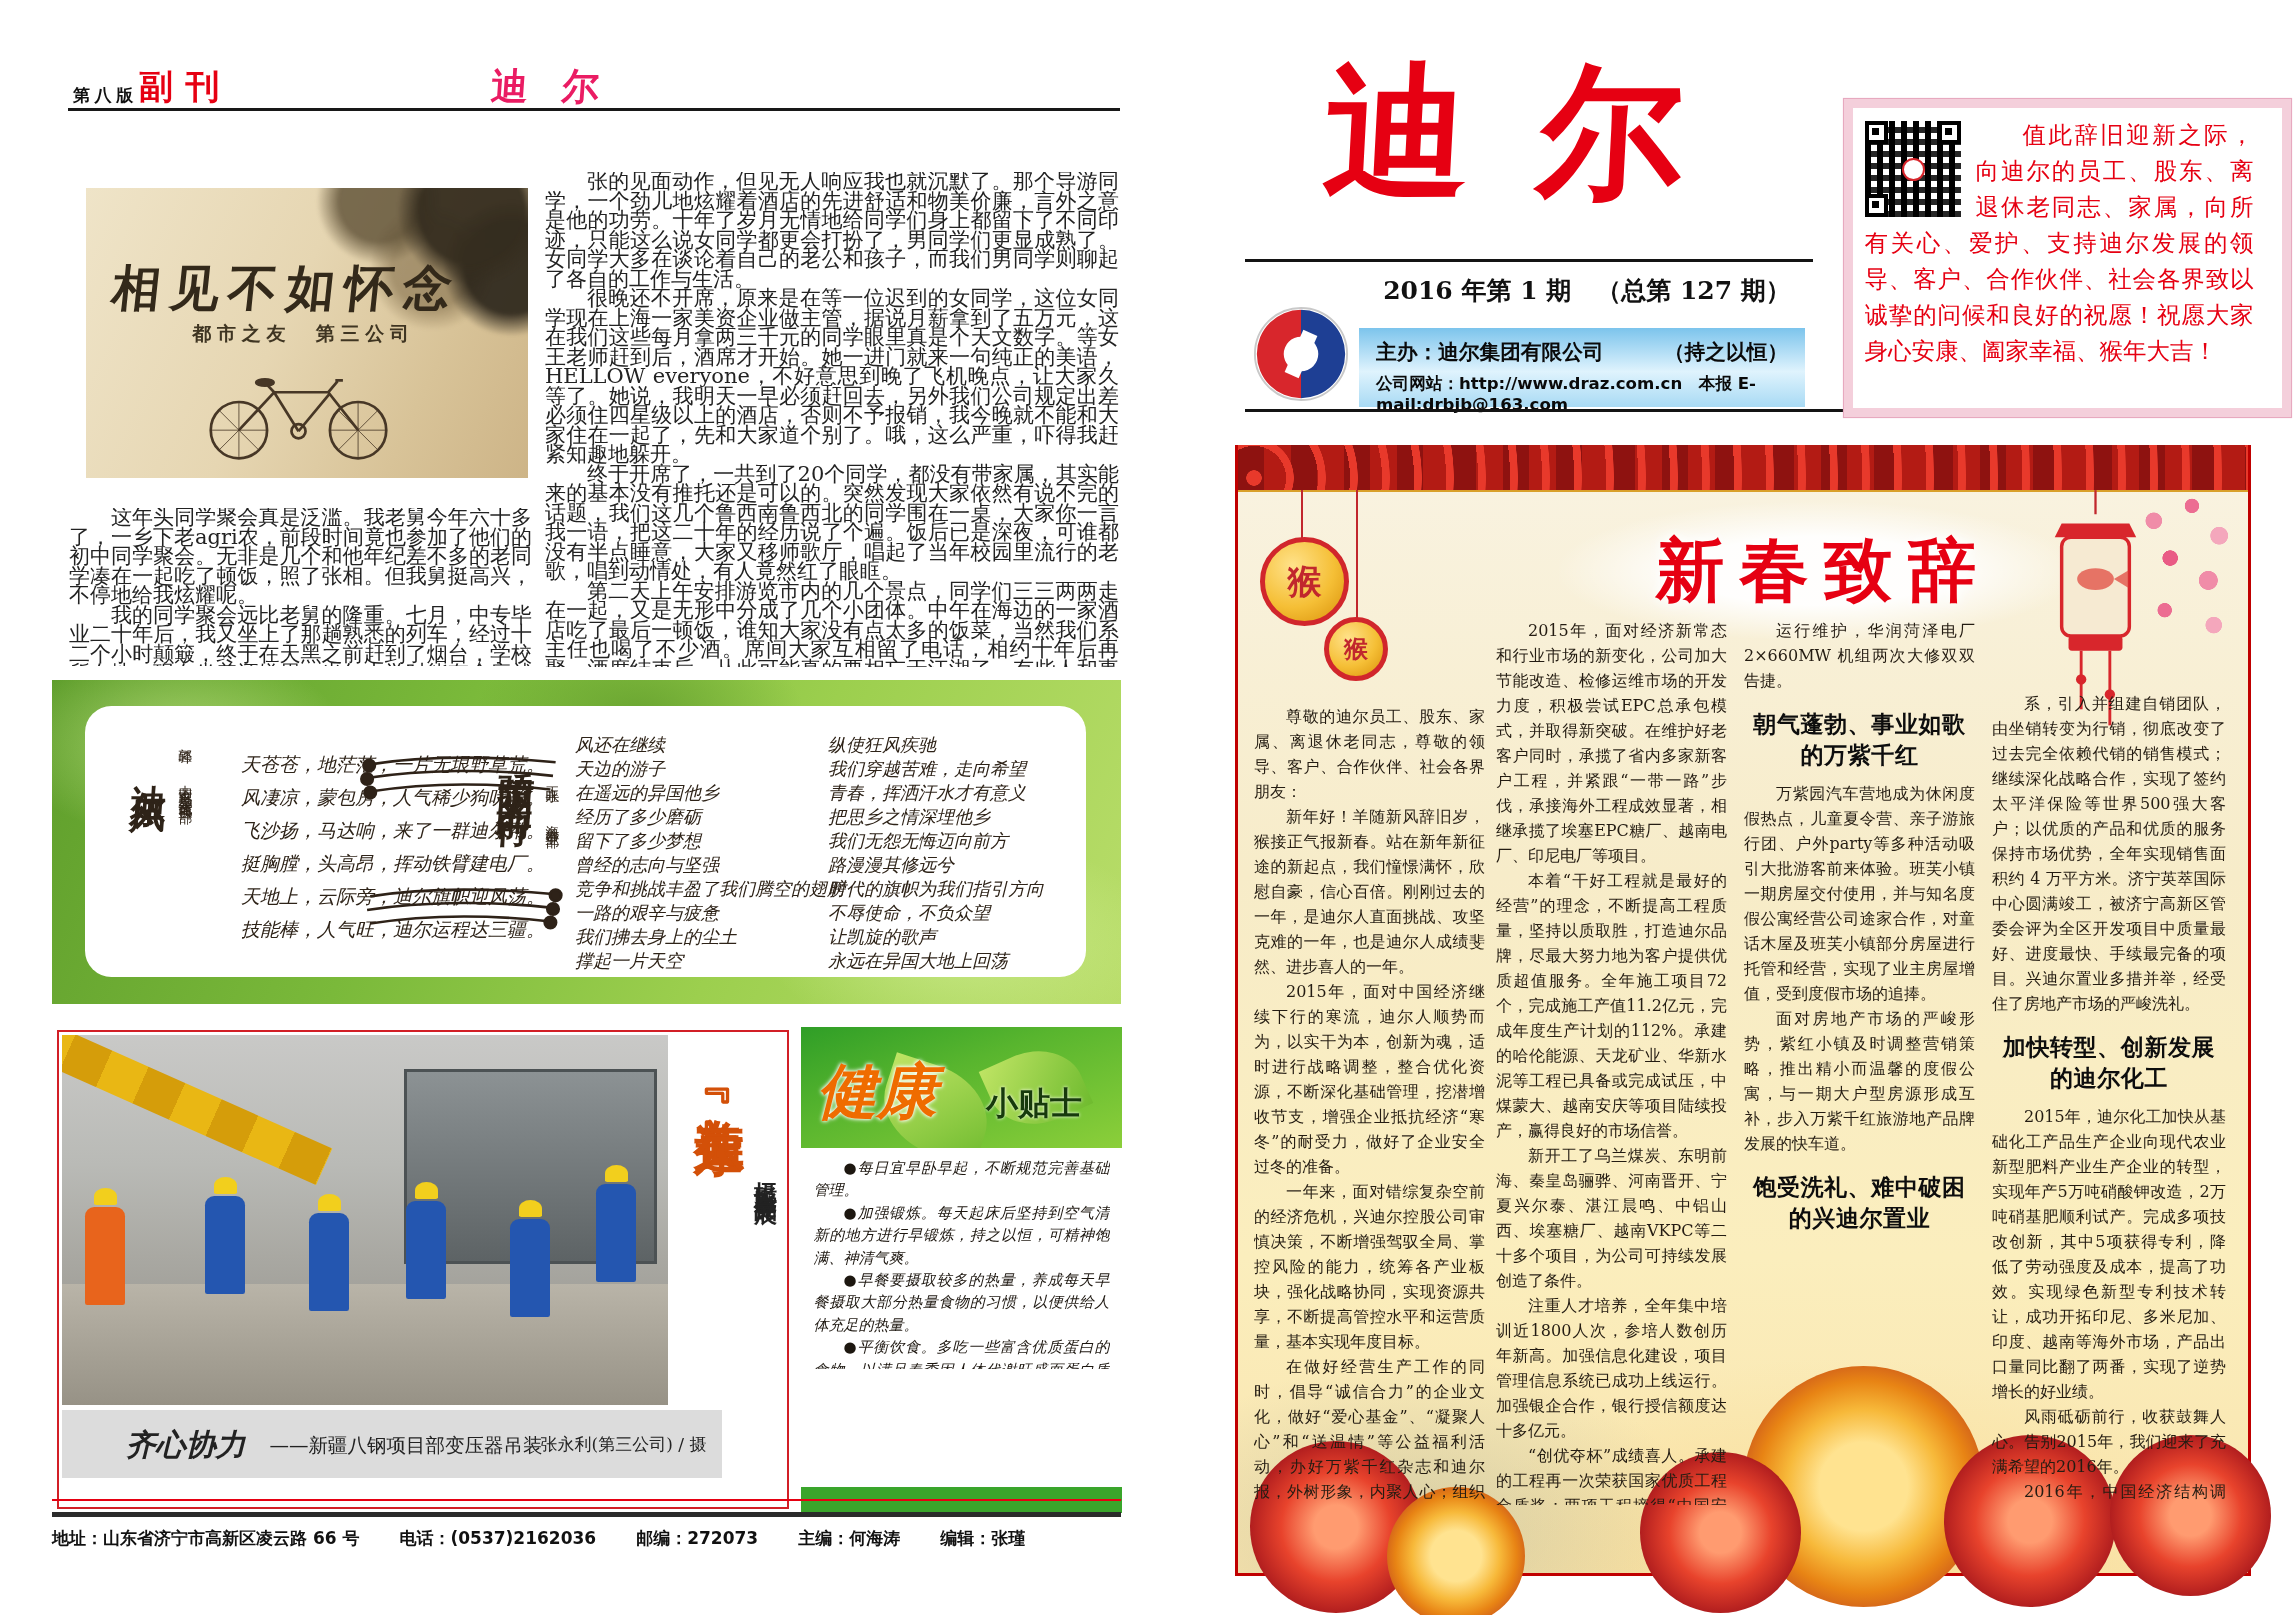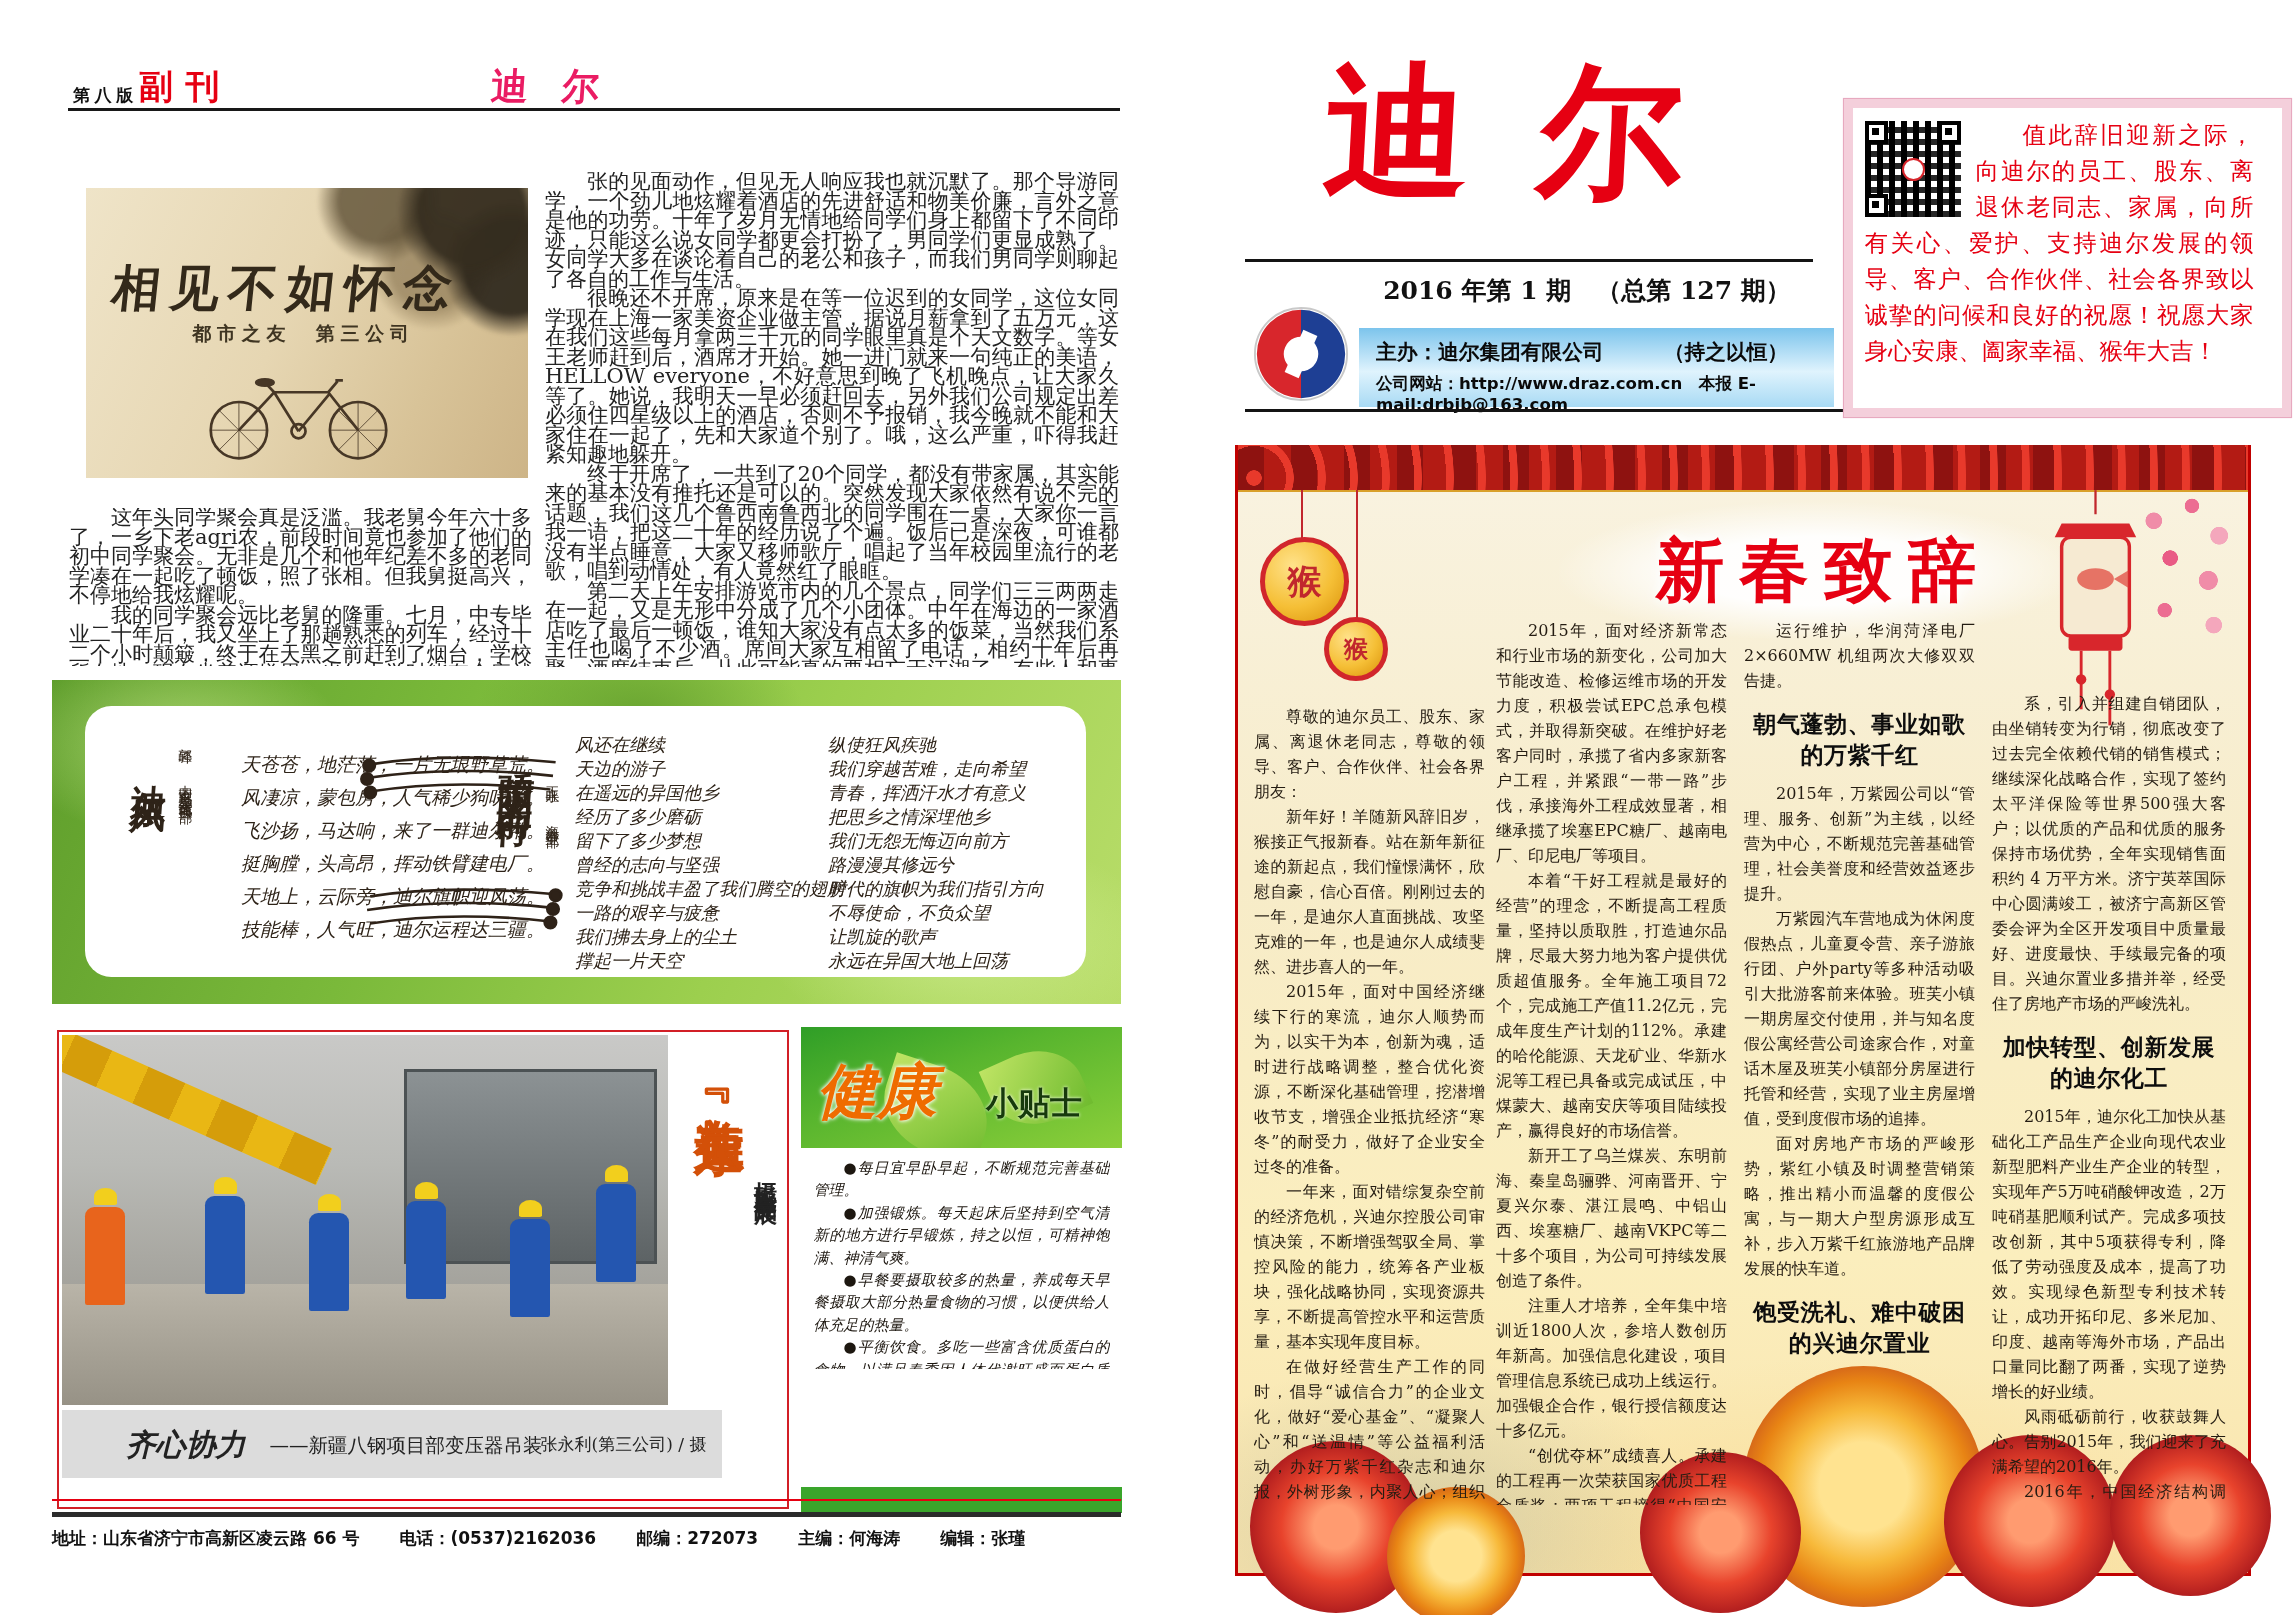--- a/index.html
+++ b/index.html
@@ -64,21 +64,21 @@
   .tip{margin:0;font-size:15px;line-height:22.4px;color:#1d1710;text-indent:2em;font-style:italic;}
   .health-foot{position:absolute;left:0;bottom:4.6px;width:100%;height:26.4px;background:#3aa52b;}
   
   .foot-red{left:52px;top:1499px;width:1069px;height:2.3px;background:#e60012;}
   .foot-dark{left:52px;top:1512px;width:1069px;height:5.2px;background:#2b2b2b;}
   .foot-text{left:52px;top:1527px;width:1069px;font:bold 17px "DejaVu Sans",sans-serif;color:#111;}
   .fitem{margin-right:40px;}
   
   .r-script{left:1303px;top:36px;width:471px;text-align:center;font:bold 145px "DejaVu Serif",serif;letter-spacing:69px;color:#e60012;transform:skewX(-3deg);}
   .issue-line{left:1366px;top:274px;width:442px;text-align:center;font:bold 25px "DejaVu Serif",serif;color:#111;}
-  .info-bar{left:1359px;top:328px;width:446px;height:79px;background:linear-gradient(180deg,#7cc4ec 0%,#dff3fd 55%,#a8daf4 100%);padding-left:29px;}
+  .info-bar{left:1359px;top:328px;width:446px;height:79px;background:linear-gradient(180deg,#7cc4ec 0%,#dff3fd 55%,#a8daf4 100%);}
   .info-l1{position:absolute;left:17px;top:10.3px;width:412px;font:bold 20.7px "DejaVu Sans",sans-serif;color:#0a0a0a;display:flex;justify-content:space-between;}
   .info-l2{position:absolute;left:17px;top:45px;width:412px;font:bold 16.6px "DejaVu Sans",sans-serif;color:#0a0a0a;}
   .greet-box{left:1822px;top:99px;width:429px;height:300px;background:#fff;border:9.2px solid #f4cfdb;box-shadow:0 0 0 1.1px #e7a9bf;margin-left:22px;}
   .greet-text{position:absolute;left:11.5px;top:9.2px;width:389px;height:272px;overflow:hidden;
      font:23.5px "DejaVu Serif",serif;line-height:36px;color:#e60012;text-align:justify;text-indent:2em;}
   .qr{float:left;width:96px;height:96px;margin:3.4px 15px 4.6px 0;position:relative;background:
       repeating-linear-gradient(0deg,rgba(0,0,0,.85) 0 5.7px,transparent 5.7px 12px),
       repeating-linear-gradient(90deg,#000 0 5.7px,#fff 5.7px 12px);}
   .finder{position:absolute;width:23px;height:23px;background:#fff;border:4.6px solid #000;box-sizing:border-box;}
   .finder::after{content:"";position:absolute;left:3.4px;top:3.4px;width:6.9px;height:6.9px;background:#000;}
@@ -339,21 +339,20 @@
   <div class="col" style="left:258px;top:173px;height:887px;">
       <p class="par">2015年，面对经济新常态和行业市场的新变化，公司加大节能改造、检修运维市场的开发力度，积极尝试EPC总承包模式，并取得新突破。在维护好老客户同时，承揽了省内多家新客户工程，并紧跟“一带一路”步伐，承接海外工程成效显著，相继承揽了埃塞EPC糖厂、越南电厂、印尼电厂等项目。</p>
       <p class="par">本着“干好工程就是最好的经营”的理念，不断提高工程质量，坚持以质取胜，打造迪尔品牌，尽最大努力地为客户提供优质超值服务。全年施工项目72个，完成施工产值11.2亿元，完成年度生产计划的112%。承建的哈伦能源、天龙矿业、华新水泥等工程已具备或完成试压，中煤蒙大、越南安庆等项目陆续投产，赢得良好的市场信誉。</p>
       <p class="par">新开工了乌兰煤炭、东明前海、秦皇岛骊骅、河南晋开、宁夏兴尔泰、湛江晨鸣、中铝山西、埃塞糖厂、越南VKPC等二十多个项目，为公司可持续发展创造了条件。</p>
       <p class="par">注重人才培养，全年集中培训近1800人次，参培人数创历年新高。加强信息化建设，项目管理信息系统已成功上线运行。加强银企合作，银行授信额度达十多亿元。</p>
       <p class="par">“创优夺杯”成绩喜人。承建的工程再一次荣获国家优质工程金质奖；两项工程摘得“中国安装之星”；公司获评年度中国工程建设企业社会信用评价“AAA”级信用企业称号；QC活动荣获山东省优秀质量管理小组称号；迪尔报荣获全国建筑行业优秀报纸称号。公司承建的多项工程在业主组织的质量、安全、进度等各类评比中名列前茅，多次受到业主赠送贺信、锦旗嘉奖。</p>
     </div>
   <div class="col" style="left:506px;top:173px;height:887px;">
       <p class="par">运行维护，华润菏泽电厂 2×660MW 机组两次大修双双告捷。</p>
       <h3 class="subhead">朝气蓬勃、事业如歌的万紫千红</h3>
-      <p class="par">2015年，万紫园公司以“管理、服务、创新”为主线，以经营为中心，不断规范完善基础管理，社会美誉度和经营效益逐步提升。</p>
       <p class="par">万紫园汽车营地成为休闲度假热点，儿童夏令营、亲子游旅行团、户外party等多种活动吸引大批游客前来体验。班芙小镇一期房屋交付使用，并与知名度假公寓经营公司途家合作，对童话木屋及班芙小镇部分房屋进行托管和经营，实现了业主房屋增值，受到度假市场的追捧。</p>
       <p class="par">面对房地产市场的严峻形势，紫红小镇及时调整营销策略，推出精小而温馨的度假公寓，与一期大户型房源形成互补，步入万紫千红旅游地产品牌发展的快车道。</p>
       <h3 class="subhead">饱受洗礼、难中破困的兴迪尔置业</h3>
     </div>
   <div class="col" style="left:754px;top:246px;height:815px;width:234px;">
       <p class="par">系，引入并组建自销团队，由坐销转变为行销，彻底改变了过去完全依赖代销的销售模式；继续深化战略合作，实现了签约太平洋保险等世界500强大客户；以优质的产品和优质的服务保持市场优势，全年实现销售面积约 4 万平方米。济宁英萃国际中心圆满竣工，被济宁高新区管委会评为全区开发项目中质量最好、进度最快、手续最完备的项目。兴迪尔置业多措并举，经受住了房地产市场的严峻洗礼。</p>
       <h3 class="subhead">加快转型、创新发展的迪尔化工</h3>
       <p class="par">2015年，迪尔化工加快从基础化工产品生产企业向现代农业新型肥料产业生产企业的转型，实现年产5万吨硝酸钾改造，2万吨硝基肥顺利试产。完成多项技改创新，其中5项获得专利，降低了劳动强度及成本，提高了功效。实现绿色新型专利技术转让，成功开拓印尼、多米尼加、印度、越南等海外市场，产品出口量同比翻了两番，实现了逆势增长的好业绩。</p>
       <p class="par">风雨砥砺前行，收获鼓舞人心。告别2015年，我们迎来了充满希望的2016年。</p>
       <p class="par">2016年，中国经济结构调整、转型升级面临巨大挑战，但大挑战中往往孕育着大机遇。新的一年，迪尔将继续坚持稳中求进、创新驱动、转型发展，凝心聚力，攻坚克难，开创更加美好的明天。</p>

